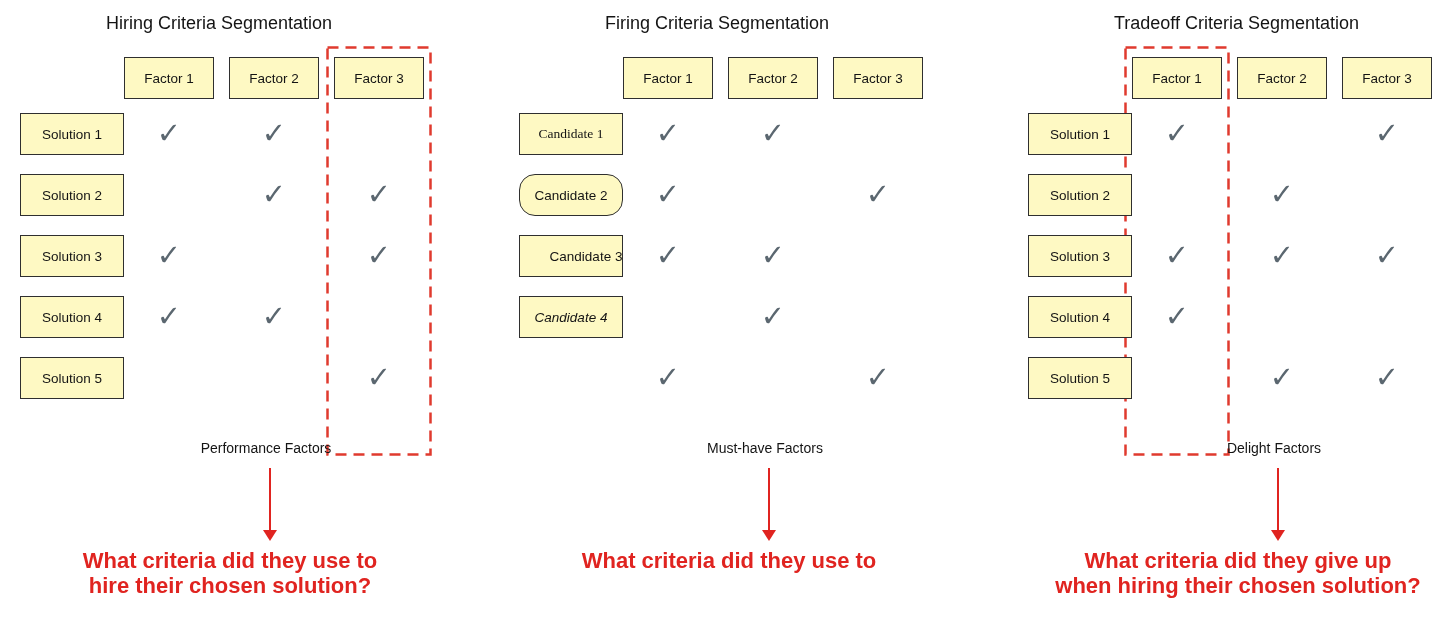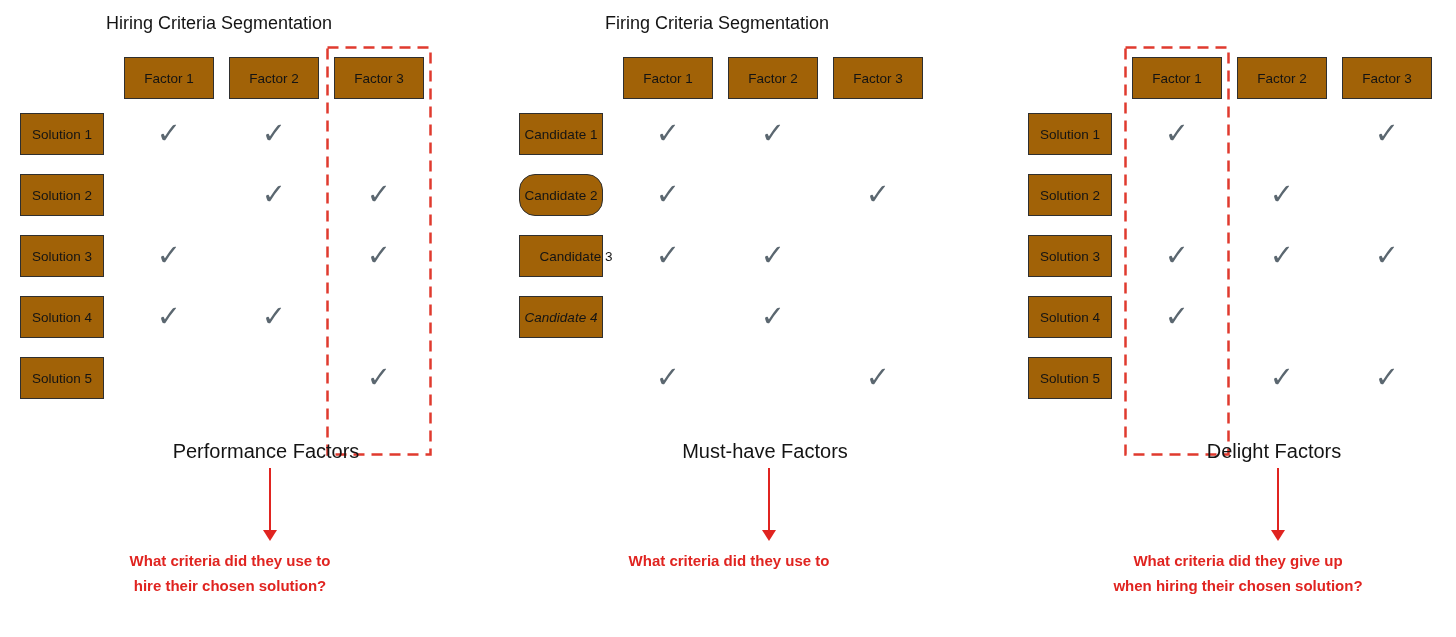--- a/index.html
+++ b/index.html
@@ -14,45 +14,45 @@
     position:relative;width:1456px;height:637px;background:#ffffff;overflow:hidden;
     font-family:"Liberation Sans",sans-serif;color:var(--ink);
   }
   .panel{position:absolute;top:0;width:420px;height:637px;}
   .title{
     position:absolute;top:13px;left:86px;width:336px;text-align:left;
     font-size:18px;color:var(--ink);white-space:nowrap;
   }
   .box{
     position:absolute;box-sizing:border-box;border:1.5px solid var(--box-border);
-    background:#a16207;display:flex;align-items:center;justify-content:center;
+    background:#fef9c3;display:flex;align-items:center;justify-content:center;
     font-size:13.5px;color:var(--ink);white-space:nowrap;
   }
   .col-head{width:90px;height:42px;top:57px;}
-  .row-label{width:84px;height:42px;left:0;}
+  .row-label{width:104px;height:42px;left:0;}
   .check{
     position:absolute;transform:translate(-50%,-52%);
     font-family:"DejaVu Sans",sans-serif;font-size:29px;line-height:1;
     color:var(--check);
   }
   .hl-rect{position:absolute;top:46px;width:106px;height:410px;pointer-events:none;}
   .factor-label{
     position:absolute;top:440px;left:46px;width:400px;text-align:center;
-    font-size:20px;color:var(--ink);white-space:nowrap;
+    font-size:14px;color:var(--ink);white-space:nowrap;
   }
   .arrow{position:absolute;left:0;top:0;width:420px;height:0;}
   .arrow-shaft{position:absolute;left:249px;top:468px;width:2px;height:62px;background:var(--red);}
   .arrow-head{
     position:absolute;left:243px;top:530px;width:0;height:0;
     border-left:7px solid transparent;border-right:7px solid transparent;
     border-top:11px solid var(--red);
   }
   .question{
     position:absolute;top:548px;left:-10px;width:440px;text-align:center;
-    font-size:15px;line-height:25px;font-weight:bold;color:var(--red);white-space:nowrap;
+    font-size:22px;line-height:25px;font-weight:bold;color:var(--red);white-space:nowrap;
   }
 </style>
 </head>
 <body>
 
 <div class="canvas">
   <section class="panel" style="left: 20px;">
       <div class="title">Hiring Criteria Segmentation</div>
       <div class="hl-rect" style="left: 306px;"><svg width="106" height="410" viewBox="0 0 106 410">
           <rect x="1.5" y="1.5" width="103" height="407" fill="none" stroke="#E03A2E" stroke-width="2.5" stroke-dasharray="11 7"></rect>
@@ -82,21 +82,21 @@
       <div class="question">
         <div class="question-line">What criteria did they use to</div>
         <div class="question-line">hire their chosen solution?</div>
       </div>
     </section>
   <section class="panel" style="left: 519px;">
       <div class="title">Firing Criteria Segmentation</div>
       <div class="box col-head" style="left: 104px;">Factor 1</div>
       <div class="box col-head" style="left: 209px;">Factor 2</div>
       <div class="box col-head" style="left: 314px;">Factor 3</div>
-      <div class="box row-label" style="top: 113px;">Candidate 1</div>
+      <div class="box row-label" style="top: 113px; font-family: Liberation Serif, serif;">Candidate 1</div>
       <span class="check" style="left: 149px; top: 134px;">✓</span>
       <span class="check" style="left: 254px; top: 134px;">✓</span>
       <div class="box row-label" style="top: 174px; border-radius: 16px;">Candidate 2</div>
       <span class="check" style="left: 149px; top: 195px;">✓</span>
       <span class="check" style="left: 359px; top: 195px;">✓</span>
       <div class="box row-label" style="top: 235px; padding-left: 30px;">Candidate 3</div>
       <span class="check" style="left: 149px; top: 256px;">✓</span>
       <span class="check" style="left: 254px; top: 256px;">✓</span>
       <div class="box row-label" style="top: 296px; font-style: italic;">Candidate 4</div>
       <span class="check" style="left: 254px; top: 317px;">✓</span>
@@ -105,20 +105,21 @@
       <div class="factor-label">Must-have Factors</div>
       <div class="arrow">
         <div class="arrow-shaft"></div>
         <div class="arrow-head"></div>
       </div>
       <div class="question">
         <div class="question-line">What criteria did they use to</div>
       </div>
     </section>
   <section class="panel" style="left: 1028px;">
+      <div class="title">Tradeoff Criteria Segmentation</div>
       <div class="hl-rect" style="left: 96px;"><svg width="106" height="410" viewBox="0 0 106 410">
           <rect x="1.5" y="1.5" width="103" height="407" fill="none" stroke="#E03A2E" stroke-width="2.5" stroke-dasharray="11 7"></rect>
         </svg></div>
       <div class="box col-head" style="left: 104px;">Factor 1</div>
       <div class="box col-head" style="left: 209px;">Factor 2</div>
       <div class="box col-head" style="left: 314px;">Factor 3</div>
       <div class="box row-label" style="top: 113px;">Solution 1</div>
       <span class="check" style="left: 149px; top: 134px;">✓</span>
       <span class="check" style="left: 359px; top: 134px;">✓</span>
       <div class="box row-label" style="top: 174px;">Solution 2</div>

